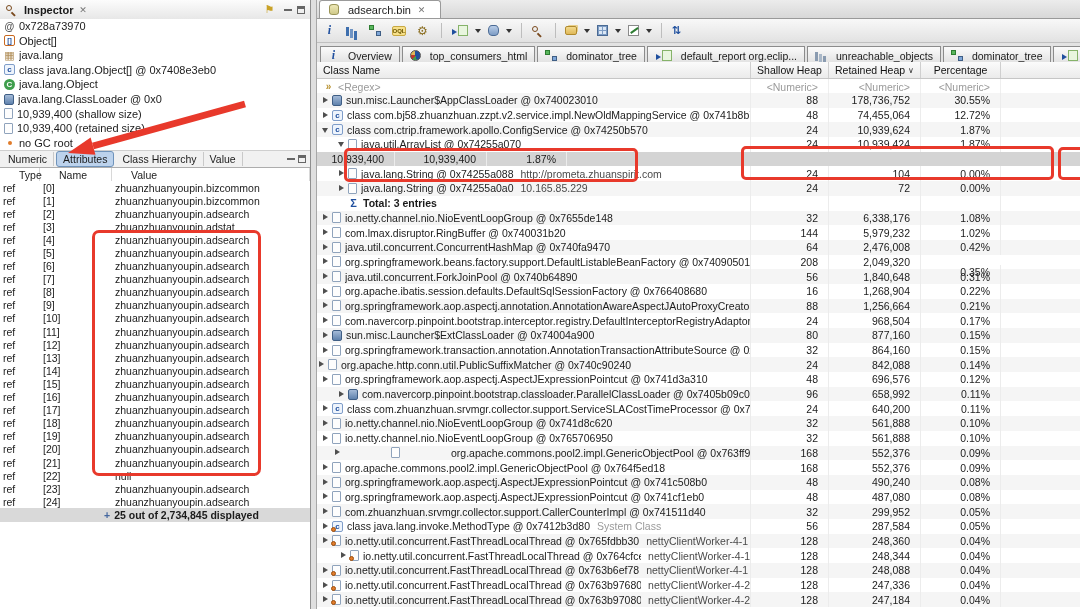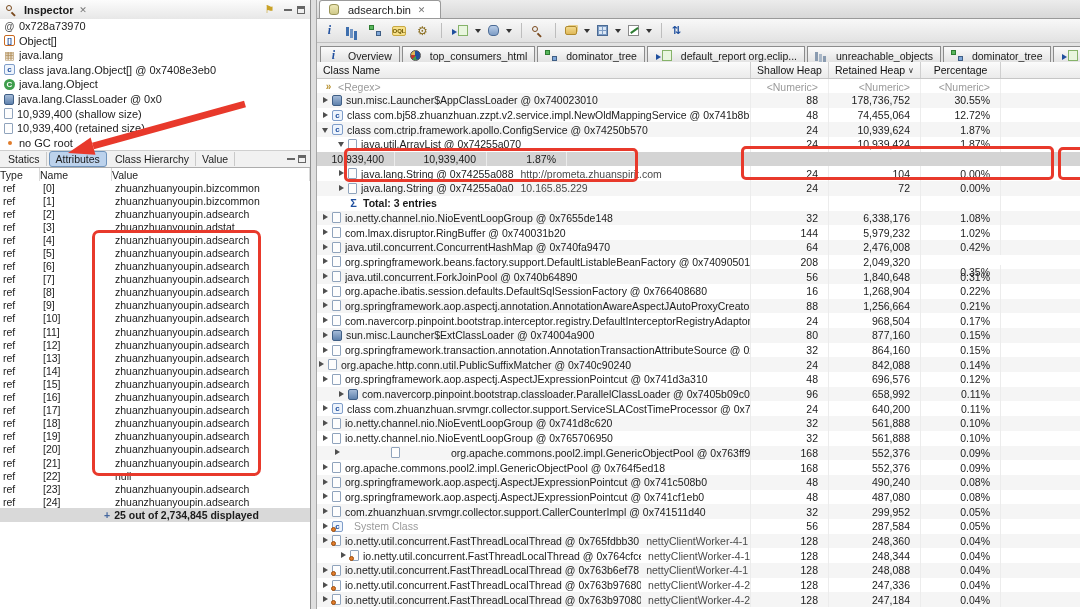--- a/index.html
+++ b/index.html
@@ -12,21 +12,21 @@
   .lp-title{font-weight:bold;font-size:11px;}
   .lp-head-right{margin-left:auto;display:flex;align-items:center;gap:5px;}
   .lp-list{position:absolute;top:19px;left:0;right:0;height:131px;overflow:hidden;background:#fff;}
   .lp-item{height:14.55px;display:flex;align-items:center;padding-left:4px;white-space:nowrap;overflow:hidden;}
   .lp-tabs{position:absolute;top:150px;left:0;right:0;height:18px;background:#f1f1f1;border-top:1px solid #cfcfcf;border-bottom:1px solid #adadad;display:flex;align-items:center;padding-left:2px;box-sizing:border-box;}
   .lp-tab{padding:1px 6px;border-right:1px solid #c9c9c9;cursor:default;white-space:nowrap;font-size:10.5px;}
   .lp-tab.active{background:#bcd2ec;border:1px solid #6f93bb;border-radius:3px;margin:0 2px;}
   .lp-tabs-right{margin-left:auto;display:flex;gap:3px;padding-right:4px;}
   .lp-table{position:absolute;top:168px;left:0;right:0;bottom:0;background:#fff;overflow:hidden;}
   .lp-thead{display:flex;height:13px;align-items:center;color:#222;font-size:10.5px;}
-  .lp-thead .hc{border-right:1px solid #d8d8d8;padding-left:0;box-sizing:border-box;height:100%;display:flex;align-items:center;}
+  .lp-thead .hc{border-right:1px solid #d8d8d8;padding-left:19px;box-sizing:border-box;height:100%;display:flex;align-items:center;}
   .lp-row{display:flex;height:13.1px;align-items:center;font-size:10.5px;white-space:nowrap;}
   .lp-c-type{width:40px;padding-left:3px;box-sizing:border-box;flex:none;}
   .lp-c-name{width:72px;padding-left:3px;box-sizing:border-box;flex:none;}
   .lp-c-value{flex:1;padding-left:3px;box-sizing:border-box;overflow:hidden;}
   .lp-foot{height:14px;background:#d9d9d9;display:flex;align-items:center;font-weight:bold;font-size:10.5px;padding-left:104px;gap:4px;}
   .plus-glyph{color:#44679f;font-weight:bold;}
   
   .rp{position:absolute;left:316px;top:0;width:764px;height:609px;background:#fff;box-sizing:border-box;border-left:1px solid #a7a7a7;}
   .rp-tabbar{height:18px;background:linear-gradient(#ececec,#d8d8d8);border-bottom:1px solid #9a9a9a;display:flex;align-items:stretch;}
   .rp-tab{display:flex;align-items:center;gap:5px;padding:0 9px;background:#fff;border:1px solid #9a9a9a;border-bottom:none;border-top-left-radius:3px;border-top-right-radius:3px;margin-left:2px;font-size:11px;}
@@ -153,21 +153,21 @@
         <div class="lp-item">
           <span class="ic g-page"></span>
           <span class="lbl">10,939,400 (retained size)</span>
         </div>
         <div class="lp-item">
           <span class="ic g-dot"></span>
           <span class="lbl">no GC root</span>
         </div>
       </div>
     <div class="lp-tabs">
-      <div class="lp-tab">Statics</div>
+      <div class="lp-tab">Numeric</div>
         <div class="lp-tab active">Attributes</div>
         <div class="lp-tab">Class Hierarchy</div>
         <div class="lp-tab">Value</div>
         <span class="lp-tabs-right">
         <span class="g-min"></span>
         <span class="g-max"></span>
       </span>
     </div>
     <div class="lp-table">
       <div class="lp-thead">
@@ -740,20 +740,21 @@
             </div>
             <div class="cell-num" style="width: 78px;">32</div>
             <div class="cell-num" style="width: 92px;">299,952</div>
             <div class="cell-num" style="width: 80px;">0.05%</div>
             <div class="cell-fill"></div>
           </div>
           <div class="rp-row">
             <div class="cell-name" style="width: 434px; padding-left: 4px;">
               <span class="exp c"></span>
               <span class="ic g-class g-sysdot">c</span>
+              <span class="lbl">class java.lang.invoke.MethodType @ 0x7412b3d80</span>
               <span class="sfx muted">System Class</span>
             </div>
             <div class="cell-num" style="width: 78px;">56</div>
             <div class="cell-num" style="width: 92px;">287,584</div>
             <div class="cell-num" style="width: 80px;">0.05%</div>
             <div class="cell-fill"></div>
           </div>
           <div class="rp-row">
             <div class="cell-name" style="width: 434px; padding-left: 4px;">
               <span class="exp c"></span>

